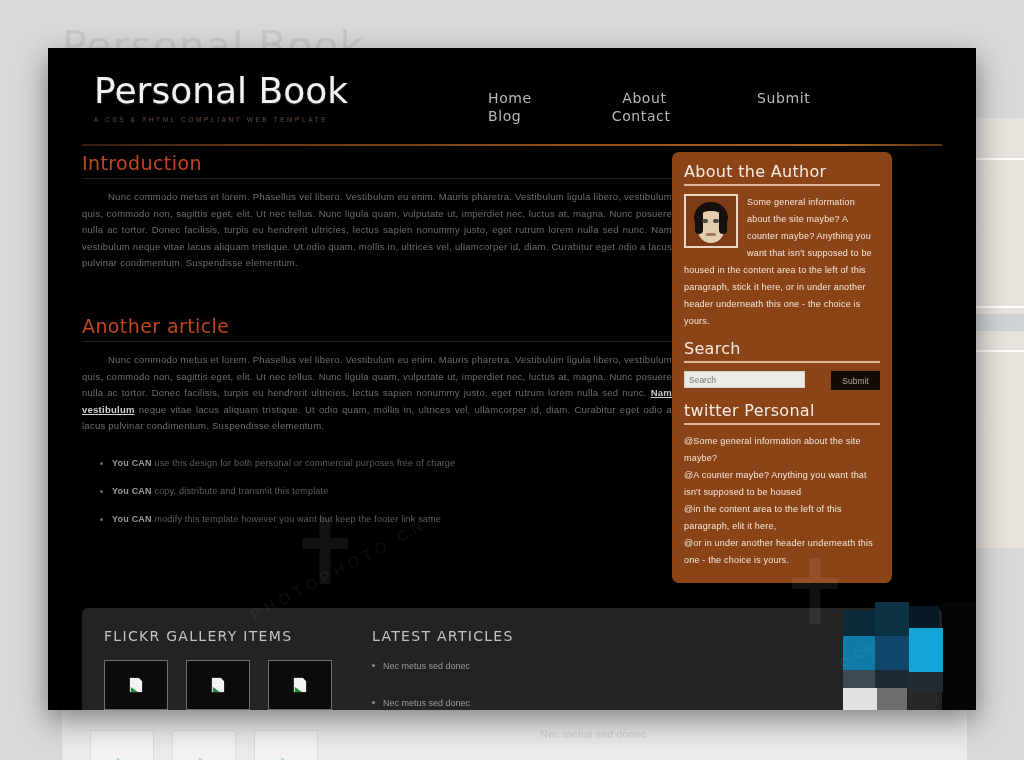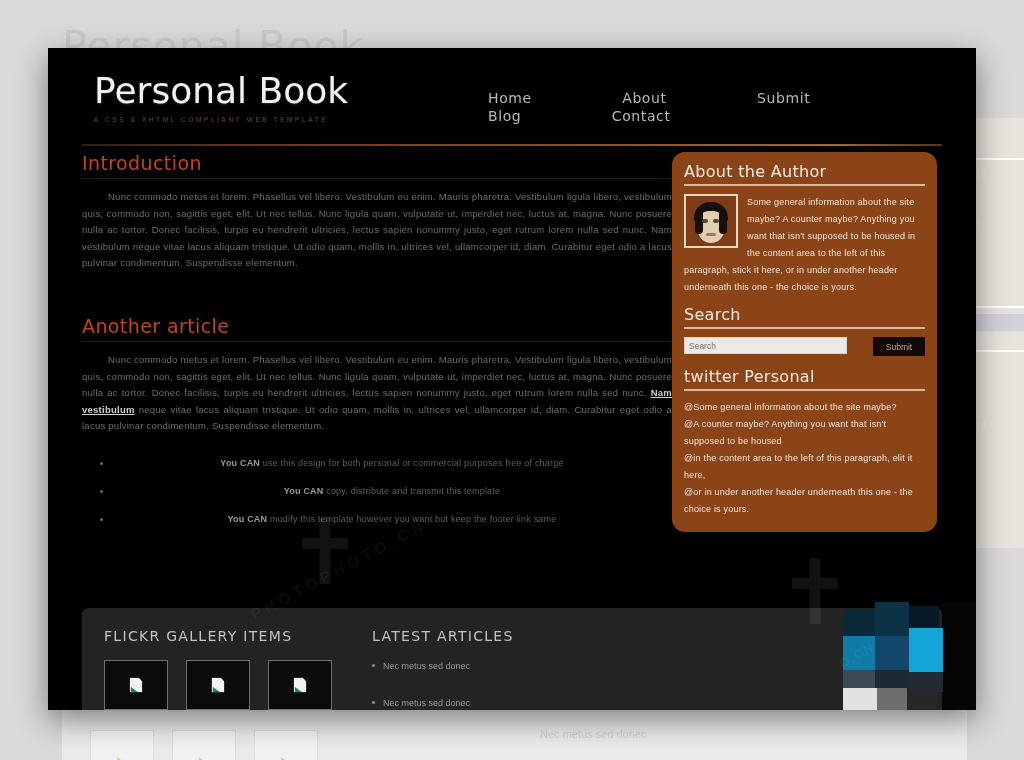--- a/index.html
+++ b/index.html
@@ -80,35 +80,35 @@
     padding-bottom:4px;
   }
   .art-rule{height:1px;background:#2a1a12;margin-bottom:10px;width:100%;}
   .art-p{
     color:#6d6d6d;font-size:9.5px;line-height:16.5px;
     text-align:justify;text-indent:26px;letter-spacing:.25px;
     font-family:"Liberation Sans", sans-serif;
   }
   .art-p a{color:#cfcfcf;text-decoration:underline;font-weight:bold;}
   .art-gap{height:34px;}
-  #perm-list{margin:22px 0 0 0;padding:0 0 0 18px;list-style:none;text-align:center;}
+  #perm-list{margin:22px 0 0 0;padding:0 0 0 18px;list-style:none;}
   #perm-list li{
     color:#5e5e5e;font-size:9px;line-height:13px;margin-bottom:15px;
     position:relative;padding-left:12px;letter-spacing:.2px;
   }
   #perm-list li:before{
     content:"";position:absolute;left:0;top:5px;width:3px;height:3px;
     background:#6a6a6a;border-radius:50%;
   }
   #perm-list b{color:#9a9a9a;}
 
   
   #sidebar{
-    position:absolute;left:624px;top:0;width:265px;
-    background:#8a4418;border-radius:13px;padding:10px 12px 14px 12px;
+    position:absolute;left:624px;top:0;width:220px;
+    background:#8a4418;border-radius:7px;padding:10px 12px 14px 12px;
     box-sizing:border-box;
   }
   .sb-h{
     font-family:"DejaVu Sans", sans-serif;
     font-size:16px;color:#f7ece4;letter-spacing:.3px;padding-bottom:3px;
   }
   .sb-rule{height:2px;background:#e8cdb6;margin-bottom:8px;opacity:.85;}
   .sb-p{color:#f3e6db;font-size:9px;line-height:17px;letter-spacing:.2px;}
   #author-photo{
     float:left;width:54px;height:54px;margin:0 9px 3px 0;

